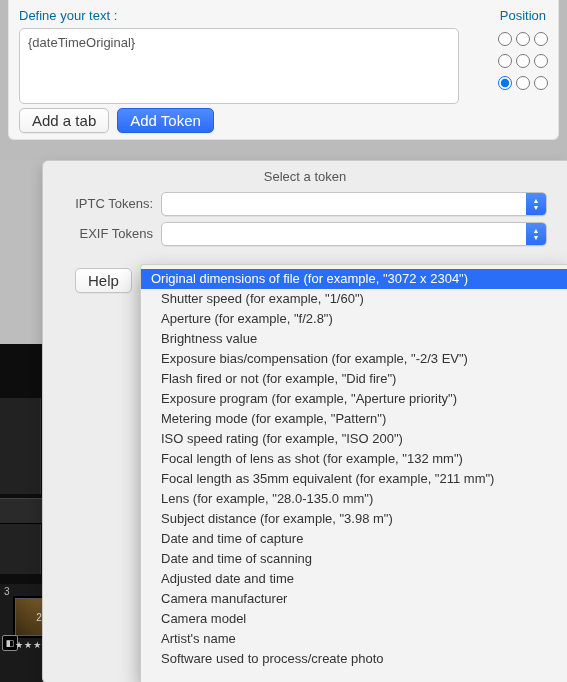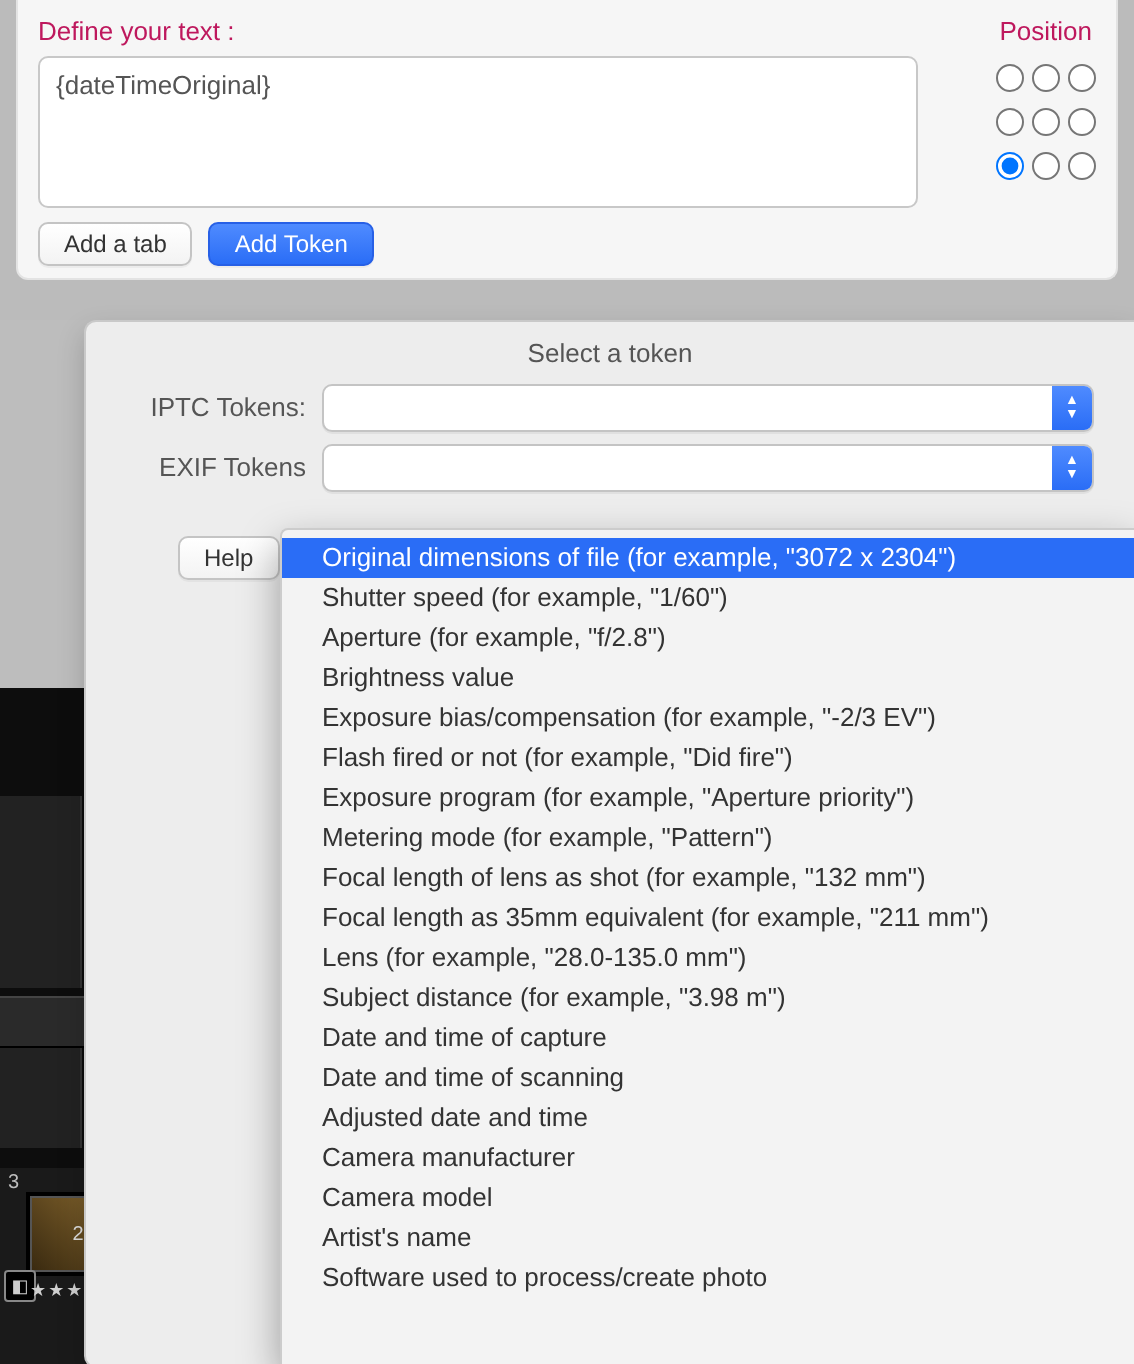--- a/index.html
+++ b/index.html
@@ -23,21 +23,21 @@
     height: 140px;
     background: #f6f6f6;
     border: 1px solid #e3e3e3;
     border-top: none;
     border-radius: 0 0 6px 6px;
     box-sizing: border-box;
     padding: 10px 10px 8px 10px;
   }
   .label {
     font-size: 13px;
-    color: #be185d;
+    color: #0369a1;
   }
   .define-label {
     position: absolute;
     left: 10px;
     top: 8px;
   }
   .position-label {
     position: absolute;
     right: 12px;
     top: 8px;
@@ -79,21 +79,21 @@
     height: 14px;
   }
   .buttons-row {
     position: absolute;
     left: 10px;
     bottom: 6px;
     display: flex;
     gap: 8px;
   }
   .btn {
-    font-size: 12px;
+    font-size: 15px;
     padding: 3px 12px;
     border-radius: 5px;
     border: 1px solid #c4c4c4;
     background: linear-gradient(#ffffff,#f3f3f3);
     color: #333;
     cursor: default;
     box-shadow: 0 1px 0 rgba(0,0,0,0.04);
   }
   .btn-primary {
     border: 1px solid #2760e6;
@@ -276,21 +276,21 @@
     align-items: center;
     justify-content: center;
     color: #fff;
     font-size: 7px;
     line-height: 7px;
   }
   .help-row {
     margin: 18px 10px 0;
   }
   .help-btn {
-    margin-left: 36px;
+    margin-left: 22px;
   }
 
   
   .dropdown {
     position: absolute;
     left: 140px;
     top: 264px;
     right: 0;
     bottom: 0;
     background: #f3f3f3;
@@ -310,20 +310,21 @@
     font-size: 13px;
     color: #333;
     white-space: nowrap;
     overflow: hidden;
     text-overflow: ellipsis;
     line-height: 18px;
   }
   .dd-item.selected {
     background: #2a6df6;
     color: #fff;
+    padding-left: 10px;
   }
 </style>
 </head>
 <body>
 
 <div class="upper-panel">
   <div class="label define-label">Define your text :</div>
   <div class="label position-label">Position</div>
 
   <textarea class="textarea" style="">{dateTimeOriginal}</textarea>
@@ -416,20 +417,21 @@
 <div class="dropdown">
   <div class="dropdown-inner" id="dd-list">
       <div class="dd-item selected">Original dimensions of file (for example, "3072 x 2304")</div>
       <div class="dd-item">Shutter speed (for example, "1/60")</div>
       <div class="dd-item">Aperture (for example, "f/2.8")</div>
       <div class="dd-item">Brightness value</div>
       <div class="dd-item">Exposure bias/compensation (for example, "-2/3 EV")</div>
       <div class="dd-item">Flash fired or not (for example, "Did fire")</div>
       <div class="dd-item">Exposure program (for example, "Aperture priority")</div>
       <div class="dd-item">Metering mode (for example, "Pattern")</div>
+      <div class="dd-item">ISO speed rating (for example, "ISO 200")</div>
       <div class="dd-item">Focal length of lens as shot (for example, "132 mm")</div>
       <div class="dd-item">Focal length as 35mm equivalent (for example, "211 mm")</div>
       <div class="dd-item">Lens (for example, "28.0-135.0 mm")</div>
       <div class="dd-item">Subject distance (for example, "3.98 m")</div>
       <div class="dd-item">Date and time of capture</div>
       <div class="dd-item">Date and time of scanning</div>
       <div class="dd-item">Adjusted date and time</div>
       <div class="dd-item">Camera manufacturer</div>
       <div class="dd-item">Camera model</div>
       <div class="dd-item">Artist's name</div>

